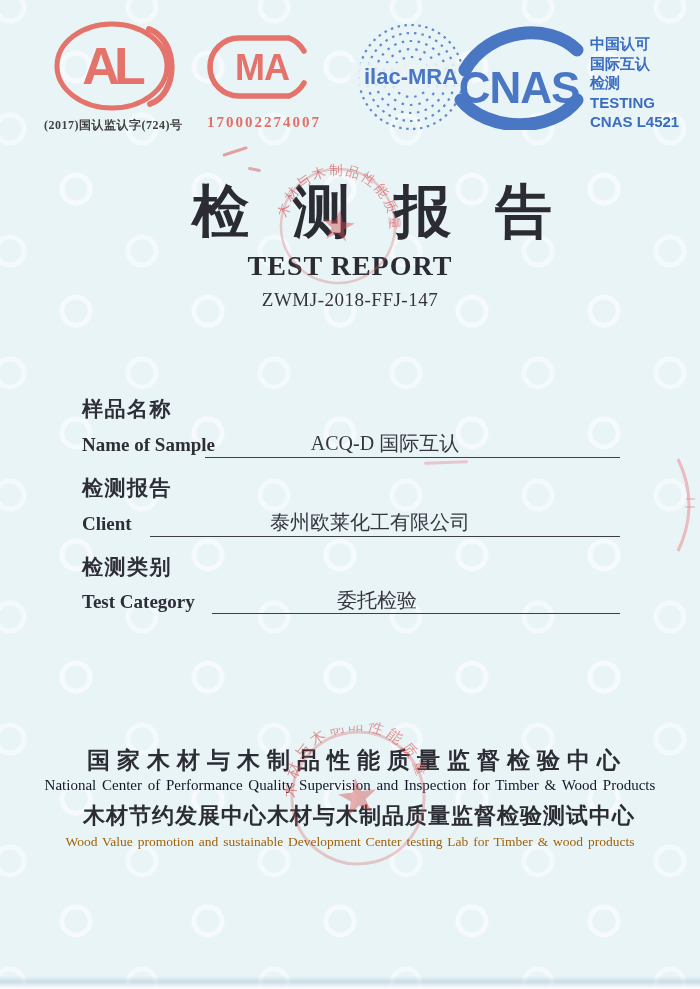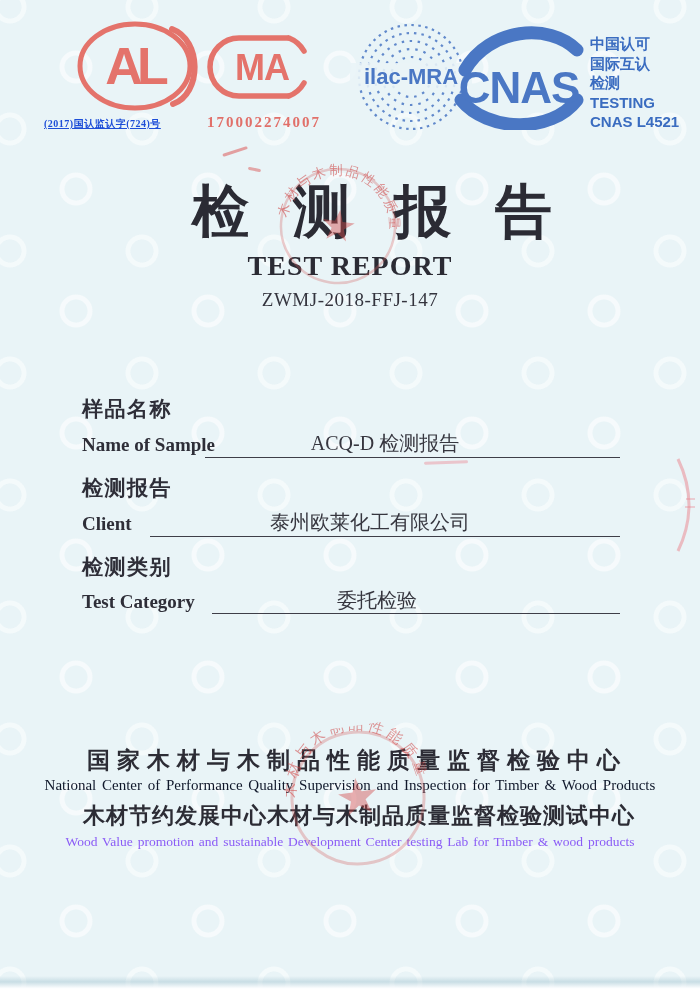--- a/index.html
+++ b/index.html
@@ -21,46 +21,46 @@
   }
   
   .page::after {
     content:""; position:absolute; left:0; right:0; bottom:0; height:13px; pointer-events:none;
     background:linear-gradient(to bottom, rgba(140,180,195,0), rgba(140,180,195,.35) 45%, #fdfeff 95%);
   }
   .abs { position:absolute; }
   .center { left:0; width:700px; text-align:center; }
   .heiti { font-family:"Liberation Sans","DejaVu Sans",sans-serif; }
 
-  .cal-caption { font-size:10px; font-weight:700; letter-spacing:.5px; color:#1d4ed8;text-decoration:underline; }
+  .cal-caption { font-size:12px; font-weight:700; letter-spacing:.5px; color:#404040; }
   .cma-number  { font-size:15px; font-weight:600; letter-spacing:2px; color:#e1706a; }
   .cnas-side   { font-size:15px; font-weight:700; line-height:19.5px; color:#3a6cc0; }
 
   .title-cn { top:174px; font-size:57px; font-weight:700; letter-spacing:44px; padding-left:44px; color:#2b2b34; }
   .title-en { top:250px; font-size:28px; font-weight:700; letter-spacing:1px; color:#2b2b34; }
   .report-no{ top:289px; font-size:19px; letter-spacing:.5px; color:#34343e; }
 
   .field-label-cn { font-size:21px; font-weight:600; letter-spacing:1.5px; }
   .field-label-en { font-size:19px; font-weight:700; }
   .field-line  { border-bottom:1.6px solid #3e3e48; }
   .field-value { font-size:20px; text-align:center; color:#36363f; }
 
   .org-cn1 { top:745px; font-size:23px; font-weight:700; letter-spacing:7px; padding-left:7px; color:#2c2c35; }
   .org-en1 { top:777px; font-size:15px; word-spacing:2px; color:#0f172a; }
   .org-cn2 { top:801px; font-size:22px; font-weight:700; letter-spacing:1px; padding-left:9px; color:#2c2c35; }
-  .org-en2 { top:834px; font-size:13.5px; word-spacing:1.5px; color:#8b5cf6; }
+  .org-en2 { top:834px; font-size:13.5px; word-spacing:1.5px; color:#a16207; }
 
   .stamp { pointer-events:none; }
 </style>
 </head>
 <body>
 
 <div class="page">
 
-  <div class="abs" style="left:72px; top:20px; width:140px; height:98px;">
+  <div class="abs" style="left:49px; top:20px; width:140px; height:98px;">
     <svg width="140" height="98" viewBox="0 0 140 98">
       <ellipse cx="63" cy="46" rx="55" ry="42" fill="none" stroke="#e4736b" stroke-width="5"></ellipse>
       <path d="M 100 9 C 130 20, 130 74, 101 84" fill="none" stroke="#e4736b" stroke-width="6" stroke-linecap="round"></path>
       <text x="62" y="64" text-anchor="middle" font-size="52" font-weight="bold" letter-spacing="-6" font-family="Liberation Sans, DejaVu Sans, sans-serif" fill="#e4736b">AL</text>
     </svg>
   </div>
   <div class="abs cal-caption" style="left:44px; top:117px; width:170px;">(2017)国认监认字(724)号</div>
 
   <div class="abs" style="left:205px; top:32px; width:108px; height:70px;">
     <svg width="108" height="70" viewBox="0 0 108 70">
@@ -118,21 +118,21 @@
       <text x="62" y="76" text-anchor="middle" font-size="42" fill="rgba(210,75,75,.5)">★</text>
     </svg>
   </div>
 
   <div class="abs" style="left:222px; top:150px; width:26px; height:2.5px; background:rgba(220,90,90,.55); transform:rotate(-18deg); border-radius:2px;"></div>
   <div class="abs" style="left:248px; top:168px; width:13px; height:2.5px; background:rgba(220,90,90,.5); transform:rotate(12deg); border-radius:2px;"></div>
 
   <div class="abs field-label-cn" style="left:82px; top:395px;">样品名称</div>
   <div class="abs field-label-en" style="left:82px; top:434px;">Name of Sample</div>
   <div class="abs field-line" style="left:205px; top:433px; width:415px; height:24px;"></div>
-  <div class="abs field-value" style="left:215px; top:430px; width:340px;">ACQ-D 检测报告</div>
+  <div class="abs field-value" style="left:215px; top:430px; width:340px;">ACQ-D 国际互认</div>
   <div class="abs" style="left:424px; top:461px; width:44px; height:3px; background:rgba(236,140,150,.45); border-radius:2px; transform:rotate(-2deg);"></div>
 
   <div class="abs field-label-cn" style="left:82px; top:474px;">检测报告</div>
   <div class="abs field-label-en" style="left:82px; top:513px;">Client</div>
   <div class="abs field-line" style="left:150px; top:511px; width:470px; height:25px;"></div>
   <div class="abs field-value" style="left:150px; top:509px; width:440px;">泰州欧莱化工有限公司</div>
 
   <div class="abs field-label-cn" style="left:82px; top:553px;font-family:Liberation Serif, serif;">检测类别</div>
   <div class="abs field-label-en" style="left:82px; top:591px;">Test Category</div>
   <div class="abs field-line" style="left:212px; top:589px; width:408px; height:24px;"></div>

